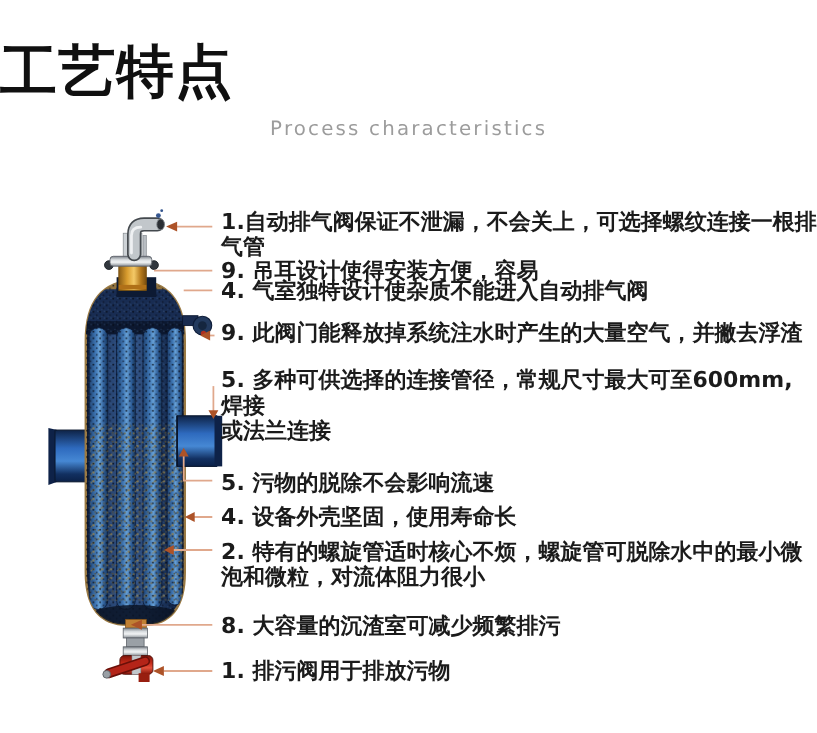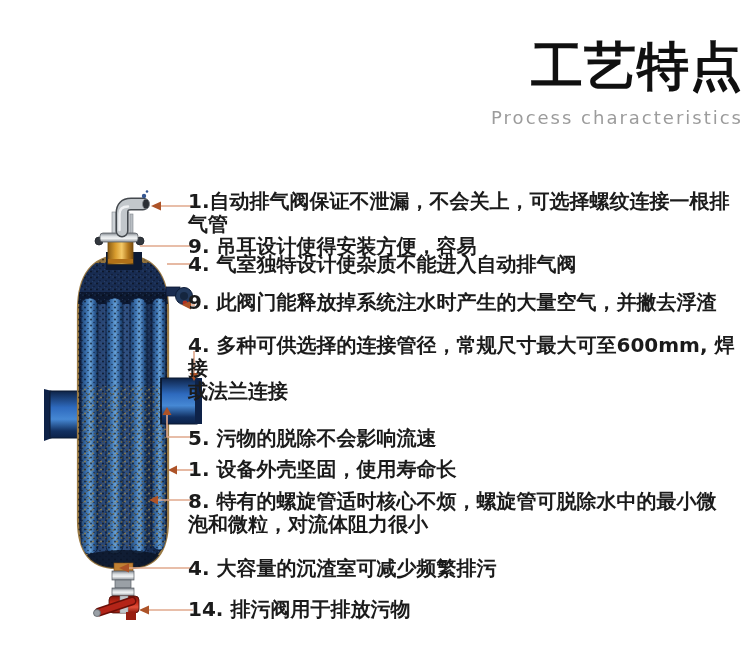--- a/index.html
+++ b/index.html
@@ -2,31 +2,31 @@
 <html><head>
 <meta charset="utf-8">
 <style>
   html,body{margin:0;padding:0;background:#ffffff;}
   .canvas{
     position:relative;width:743px;height:666px;background:#fff;overflow:hidden;
     font-family:"DejaVu Sans","Liberation Sans",sans-serif;
   }
   .title{
     position:absolute;top:38px;left:0;width:100%;margin:0;
-    text-align:right;font-size:52px;line-height:56px;font-weight:bold;
+    text-align:left;font-size:52px;line-height:56px;font-weight:bold;
     color:#101010;letter-spacing:1px;
   }
   .subtitle{
     position:absolute;top:106px;left:0;width:100%;
-    text-align:right;font-size:18px;line-height:24px;font-weight:normal;
+    text-align:center;font-size:18px;line-height:24px;font-weight:normal;
     color:#9c9c9c;letter-spacing:2px;
   }
   .diagram-svg{position:absolute;left:0;top:0;width:743px;height:666px;}
   .feature-item{
-    position:absolute;left:188px;max-width:547px;
+    position:absolute;left:201px;max-width:547px;
     font-size:20px;line-height:23px;font-weight:bold;color:#1b1b1b;
     white-space:pre-line;
   }
 </style>
 </head>
 <body>
 
 <div class="canvas">
 
   <h1 class="title">工艺特点</h1>
@@ -198,23 +198,23 @@
       <polygon points="139,610 149,605.5 149,614.5"></polygon>
     </g>
   </svg>
 
   <div>
     <div class="feature-item" style="top:190px">1.自动排气阀保证不泄漏，不会关上，可选择螺纹连接一根排
 气管</div>
     <div class="feature-item" style="top:235px">9. 吊耳设计使得安装方便，容易</div>
     <div class="feature-item" style="top:253px">4. 气室独特设计使杂质不能进入自动排气阀</div>
     <div class="feature-item" style="top:291px">9. 此阀门能释放掉系统注水时产生的大量空气，并撇去浮渣</div>
-    <div class="feature-item" style="top:334px">4. 多种可供选择的连接管径，常规尺寸最大可至600mm, 焊接
+    <div class="feature-item" style="top:334px">5. 多种可供选择的连接管径，常规尺寸最大可至600mm, 焊接
 或法兰连接</div>
     <div class="feature-item" style="top:427px">5. 污物的脱除不会影响流速</div>
-    <div class="feature-item" style="top:458px">1. 设备外壳坚固，使用寿命长</div>
-    <div class="feature-item" style="top:490px">8. 特有的螺旋管适时核心不烦，螺旋管可脱除水中的最小微
+    <div class="feature-item" style="top:458px">4. 设备外壳坚固，使用寿命长</div>
+    <div class="feature-item" style="top:490px">2. 特有的螺旋管适时核心不烦，螺旋管可脱除水中的最小微
 泡和微粒，对流体阻力很小</div>
-    <div class="feature-item" style="top:557px">4. 大容量的沉渣室可减少频繁排污</div>
-    <div class="feature-item" style="top:598px">14. 排污阀用于排放污物</div>
+    <div class="feature-item" style="top:557px">8. 大容量的沉渣室可减少频繁排污</div>
+    <div class="feature-item" style="top:598px">1. 排污阀用于排放污物</div>
   </div>
 
 </div>
 
 </body></html>

